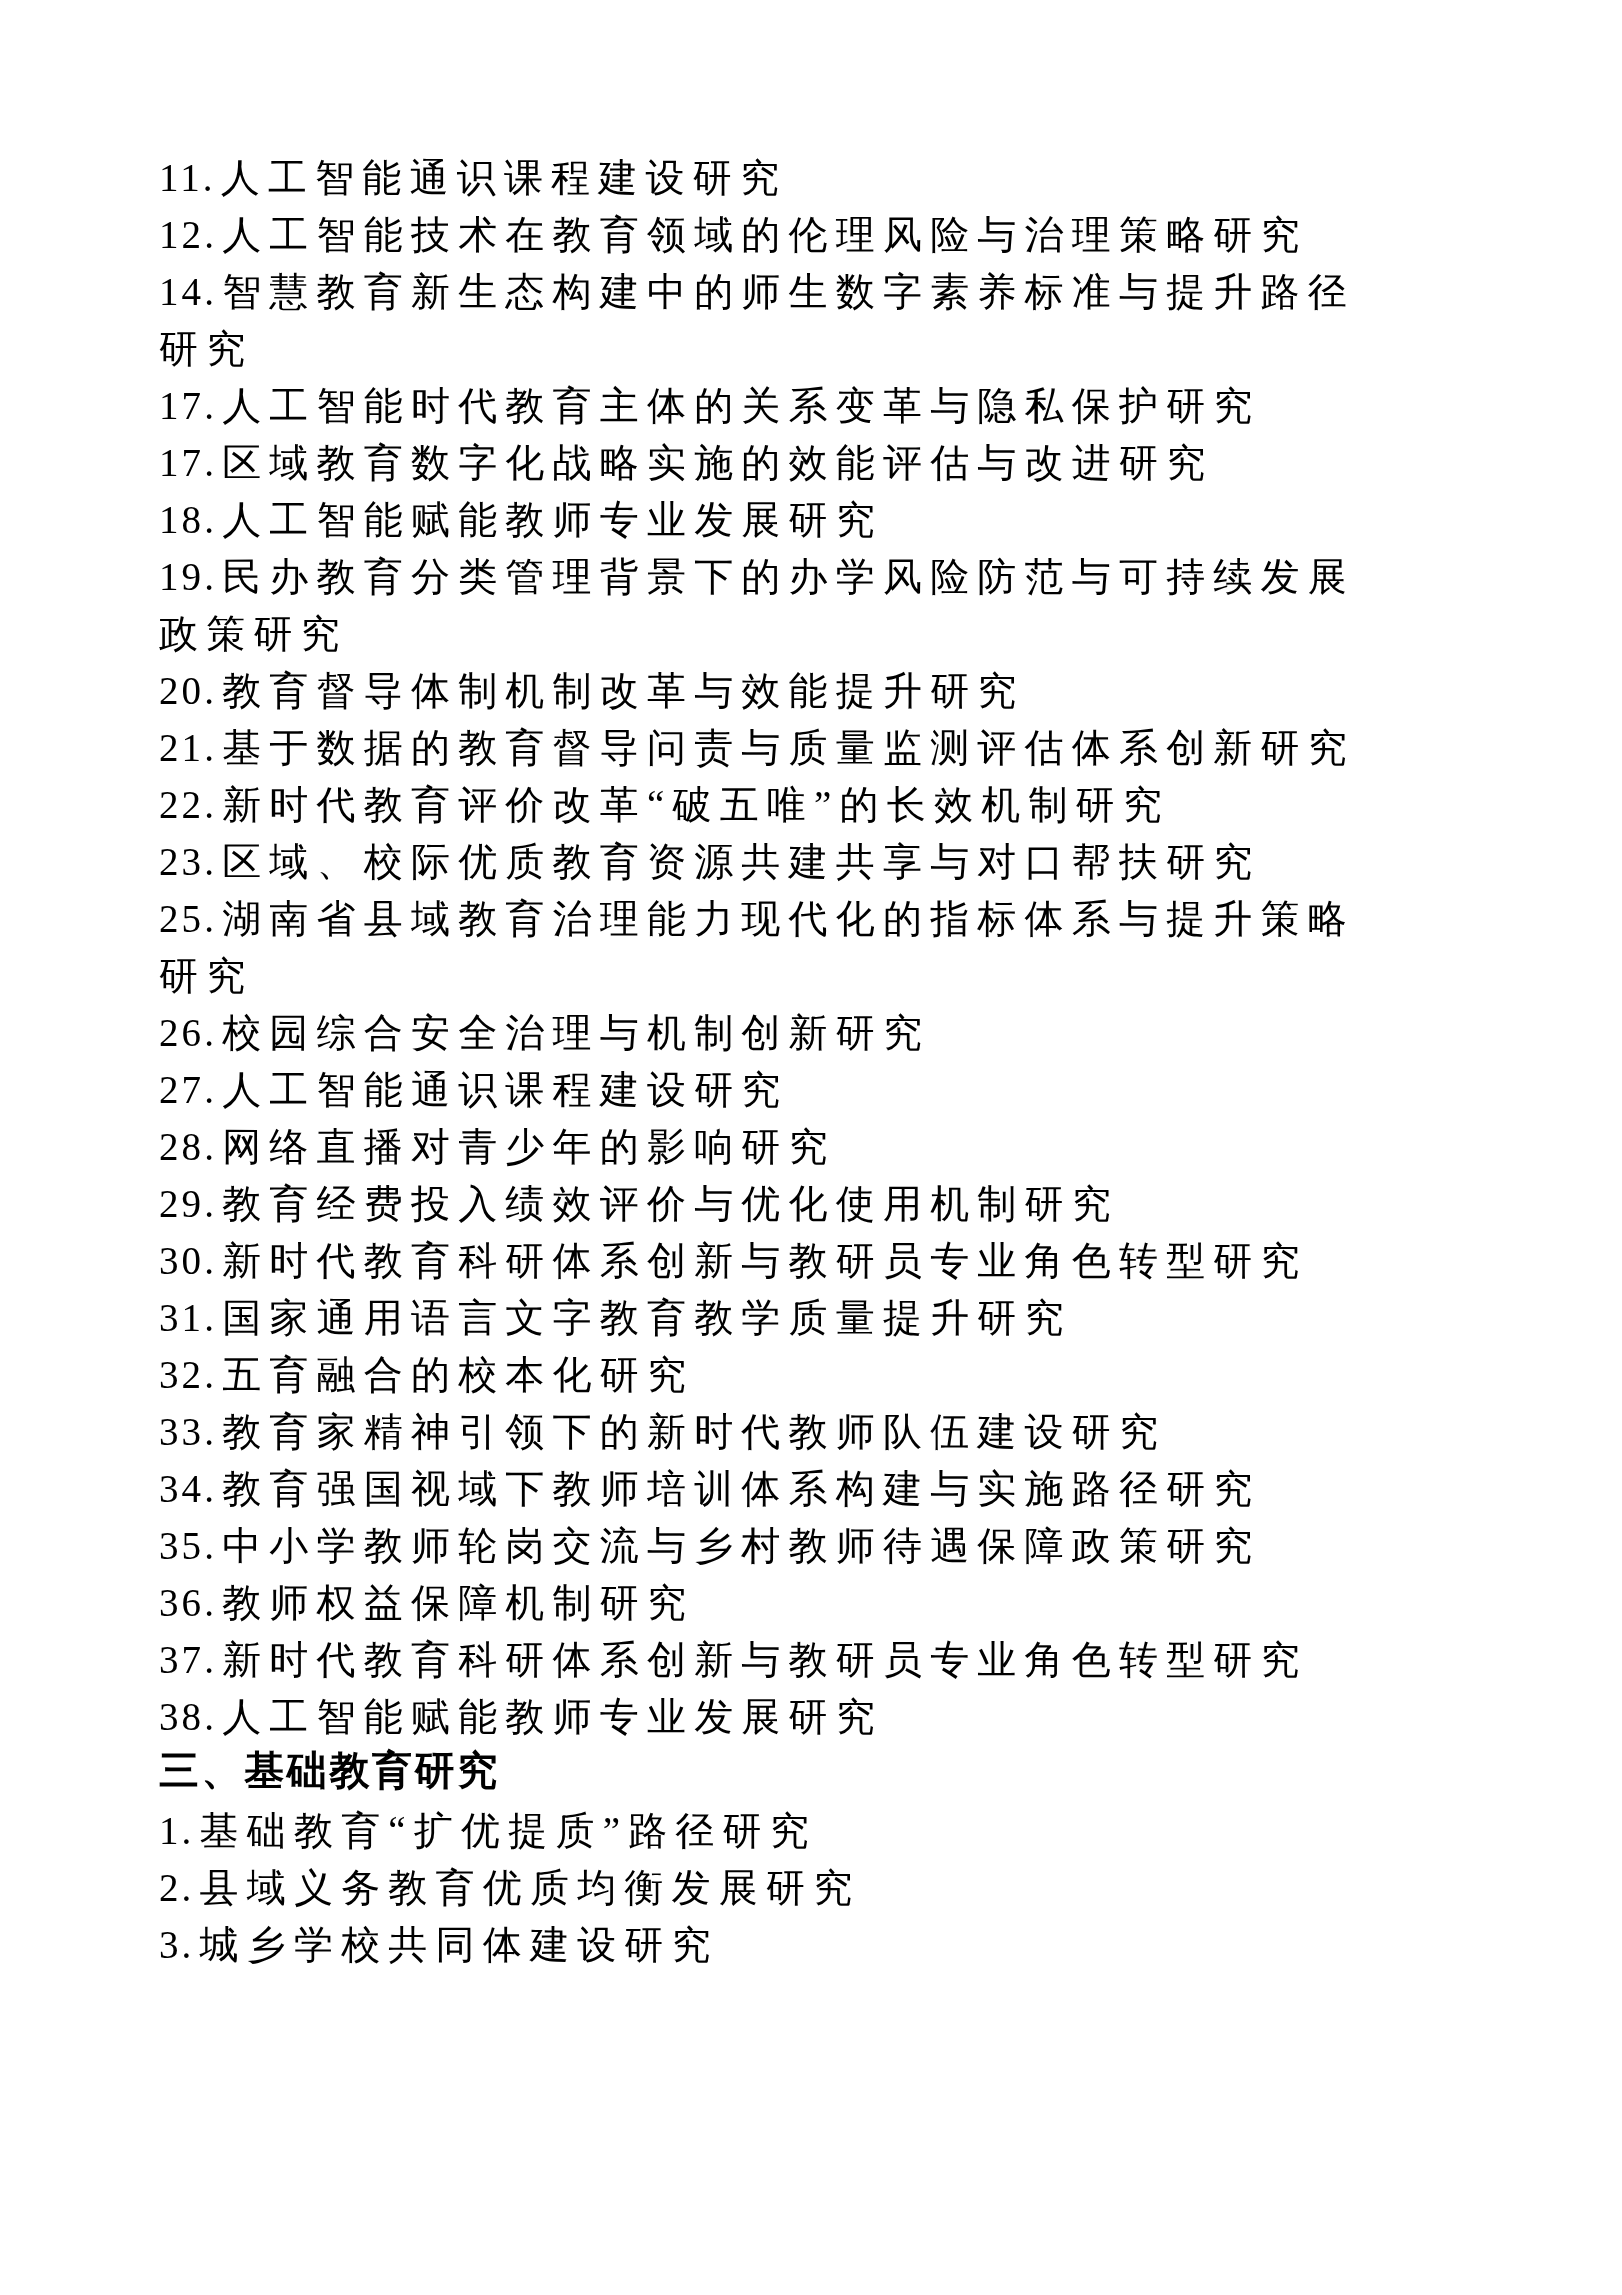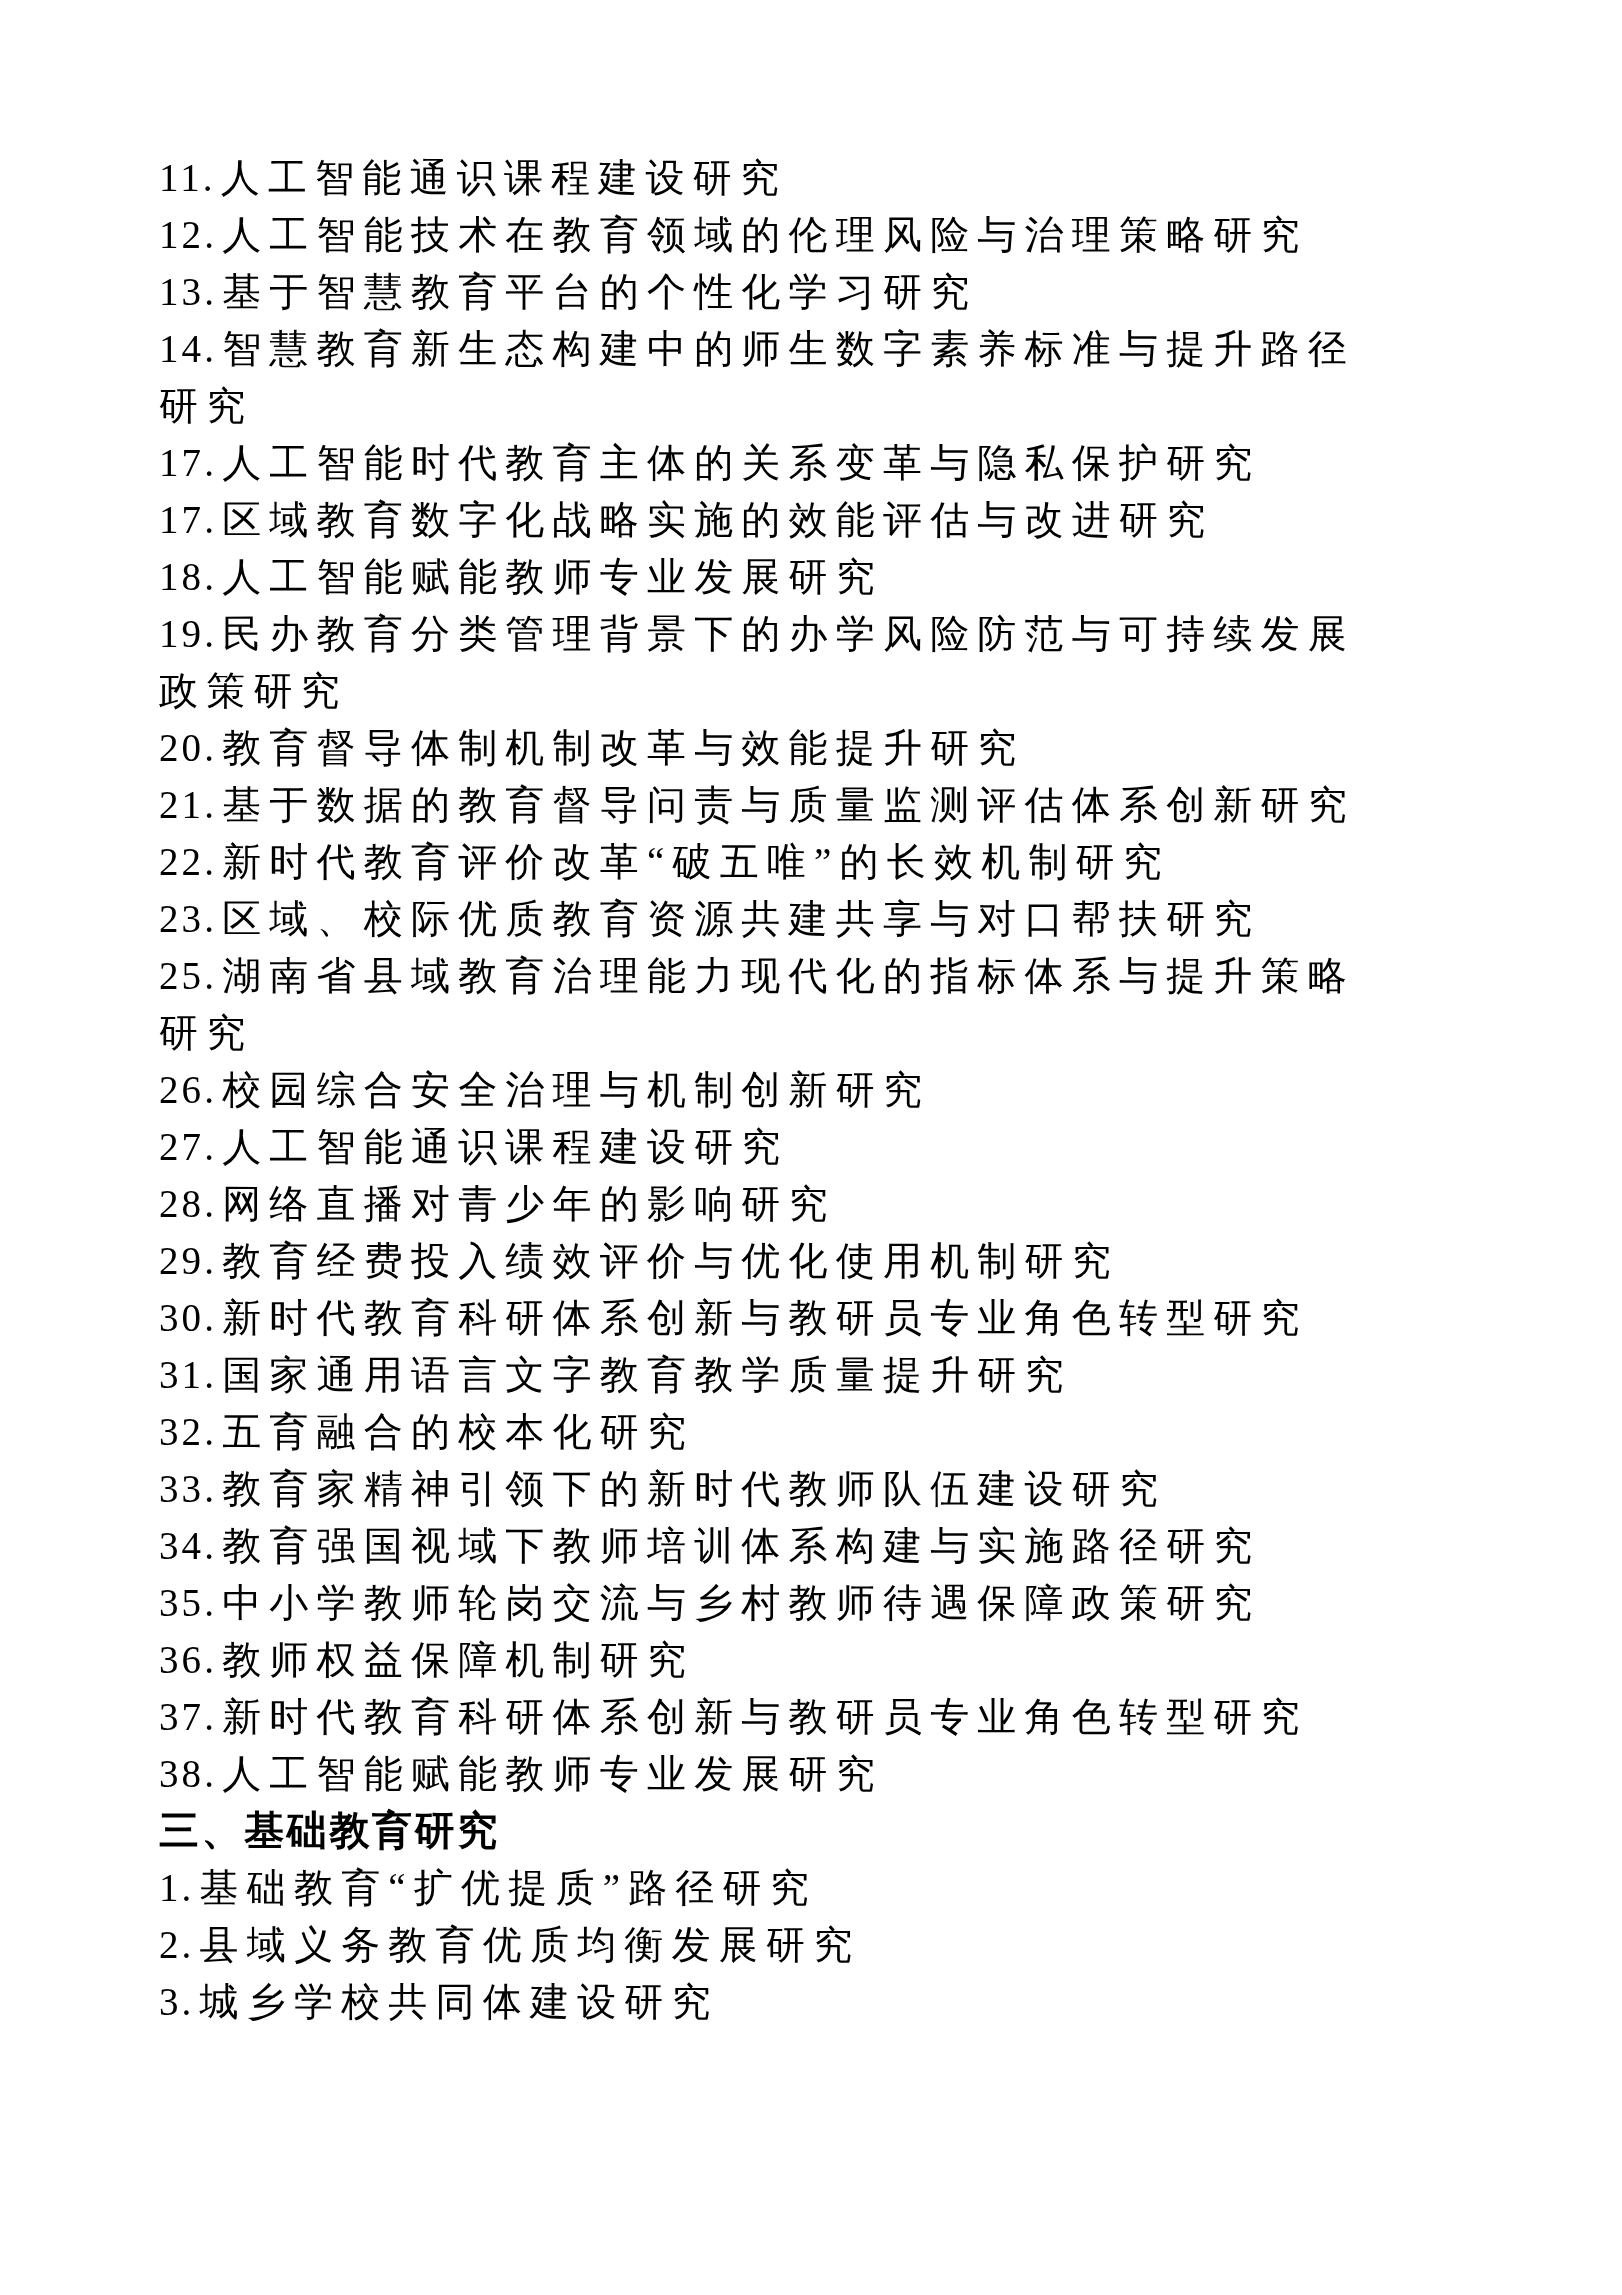--- a/index.html
+++ b/index.html
@@ -26,43 +26,40 @@
     line-height: 57px;
     letter-spacing: 8.2px;
     color: #000000;
     white-space: nowrap;
   }
   .line .num {
     letter-spacing: 3.1px;
     padding-right: 5.1px;
   }
   .heading-line {
-    font-family: Liberation Serif, serif;
+    font-family: Liberation Mono, monospace;
     font-weight: 700;
     font-size: 40px;
     line-height: 57px;
     letter-spacing: 2.6px;
     color: #000000;
     white-space: nowrap;
   }
 </style>
 </head>
 <body>
 
 <div class="page">
   <div class="content">
     <div id="section-b">
         <div>
           <div class="line"><span class="num">11.</span><span>人工智能通识课程建设研究</span></div>
         </div>
         <div>
           <div class="line"><span class="num">12.</span><span>人工智能技术在教育领域的伦理风险与治理策略研究</span></div>
-        </div>
-        <div>
-          <div class="line"><span class="num">13.</span><span>基于智慧教育平台的个性化学习研究</span></div>
         </div>
         <div>
           <div class="line"><span class="num">14.</span><span>智慧教育新生态构建中的师生数字素养标准与提升路径</span></div>
           <div class="line"><span>研究</span></div>
         </div>
         <div>
           <div class="line"><span class="num">17.</span><span>人工智能时代教育主体的关系变革与隐私保护研究</span></div>
         </div>
         <div>
           <div class="line"><span class="num">17.</span><span>区域教育数字化战略实施的效能评估与改进研究</span></div>

